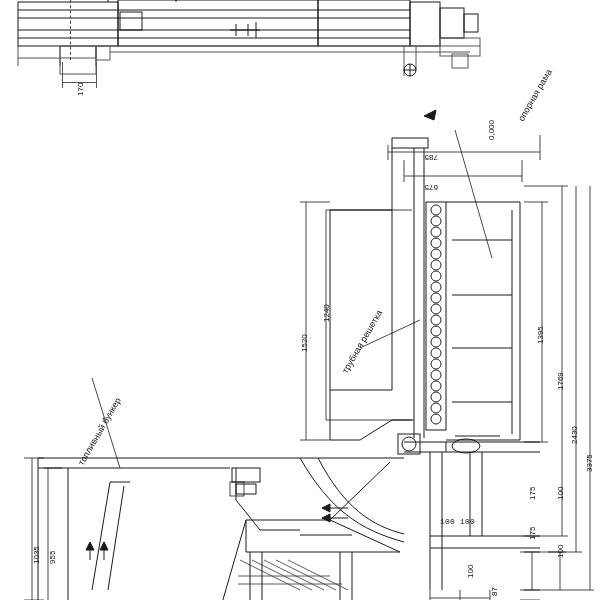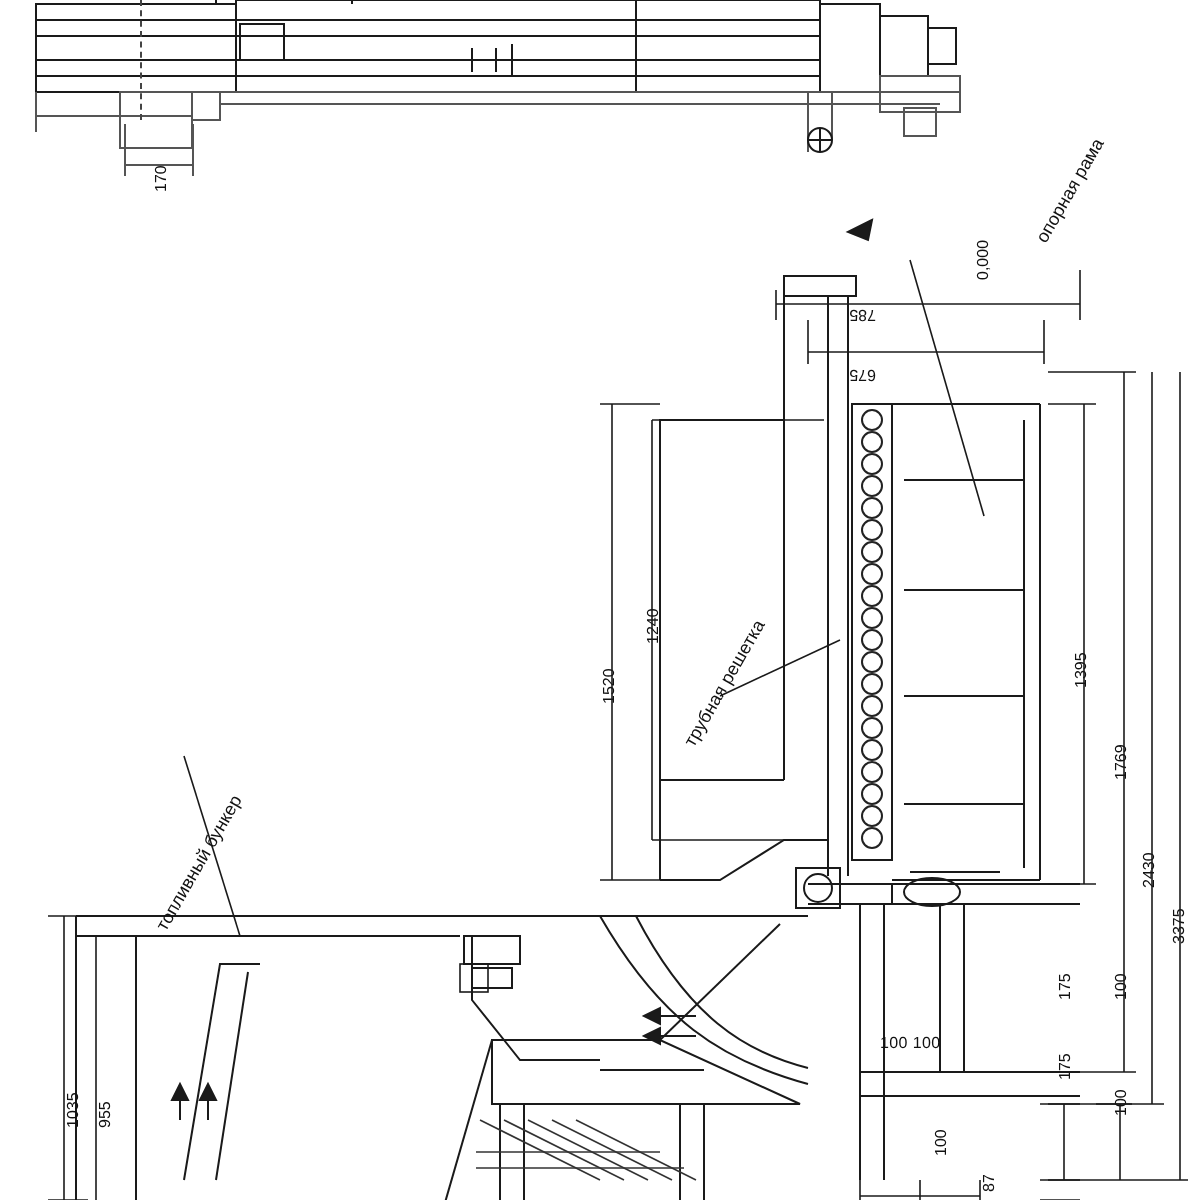--- a/index.html
+++ b/index.html
@@ -212,21 +212,21 @@
     <div class="dimv" style="left:536px;top:344px;">1395</div>
     <div class="dimv" style="left:556px;top:390px;">1769</div>
     <div class="dimv" style="left:570px;top:444px;">2430</div>
     <div class="dimv" style="left:585px;top:472px;">3375</div>
 
     <div class="dimv" style="left:32px;top:564px;">1035</div>
     <div class="dimv" style="left:48px;top:564px;">955</div>
 
     <div class="dimv" style="left:528px;top:500px;">175</div>
     <div class="dimv" style="left:556px;top:500px;">100</div>
-    <div class="dim" style="left:440px;top:517px;">100 100</div>
+    <div class="dim" style="left:440px;top:517px;font-family:Liberation Mono, monospace;">100 100</div>
     <div class="dimv" style="left:528px;top:540px;">175</div>
     <div class="dimv" style="left:556px;top:558px;">100</div>
     <div class="dimv" style="left:466px;top:578px;">100</div>
     <div class="dimv" style="left:490px;top:596px;">87</div>
 
     <svg width="600" height="520" style="top:90px">
       <g stroke="#1a1a1a" fill="none" stroke-width="0.8">
 
         <line x1="388" y1="55" x2="388" y2="70"></line>
         <line x1="540" y1="45" x2="540" y2="70"></line>

